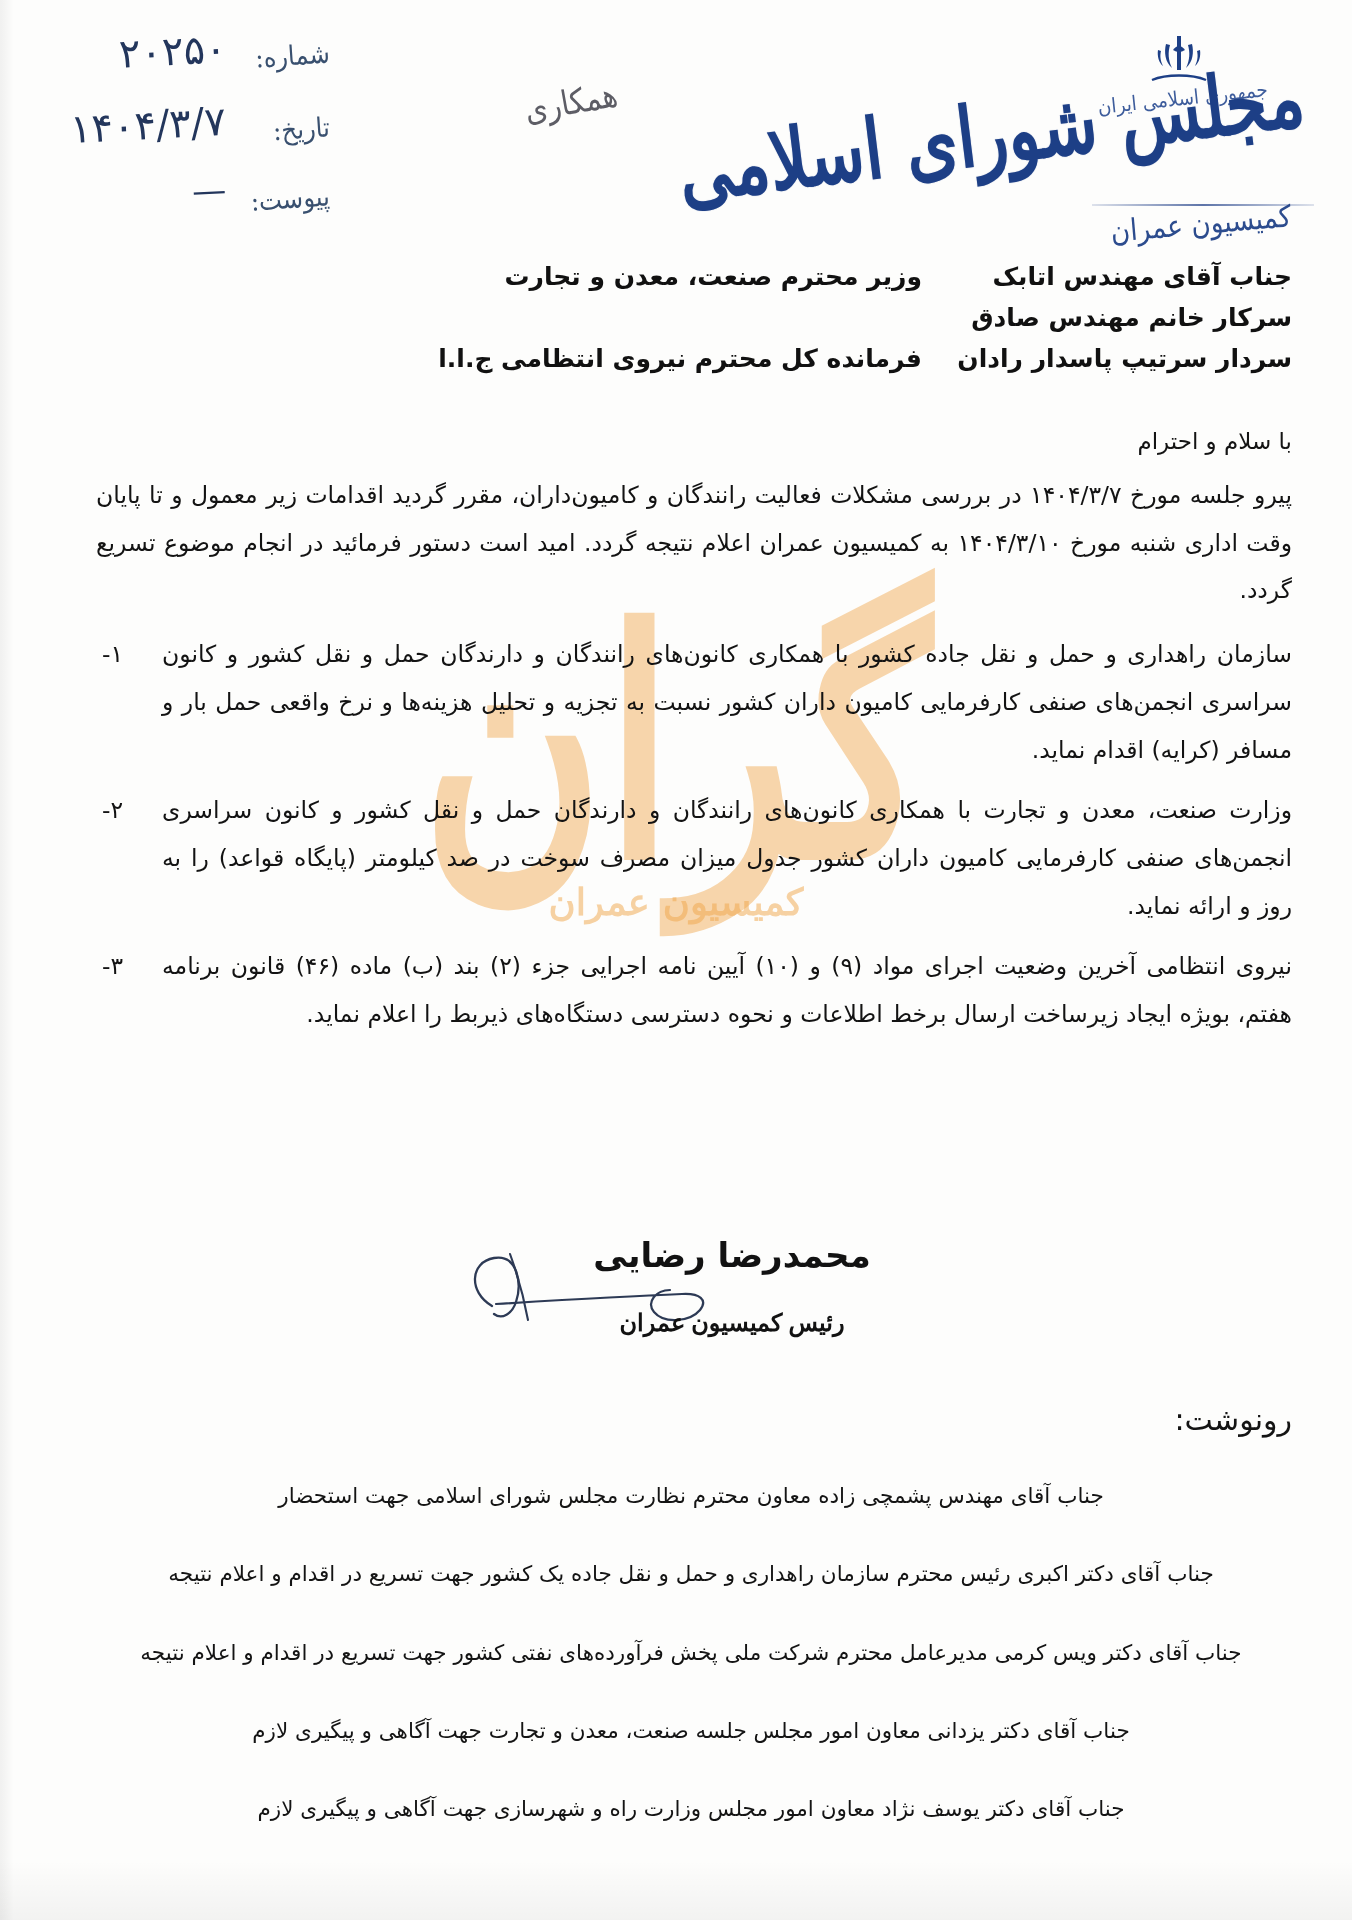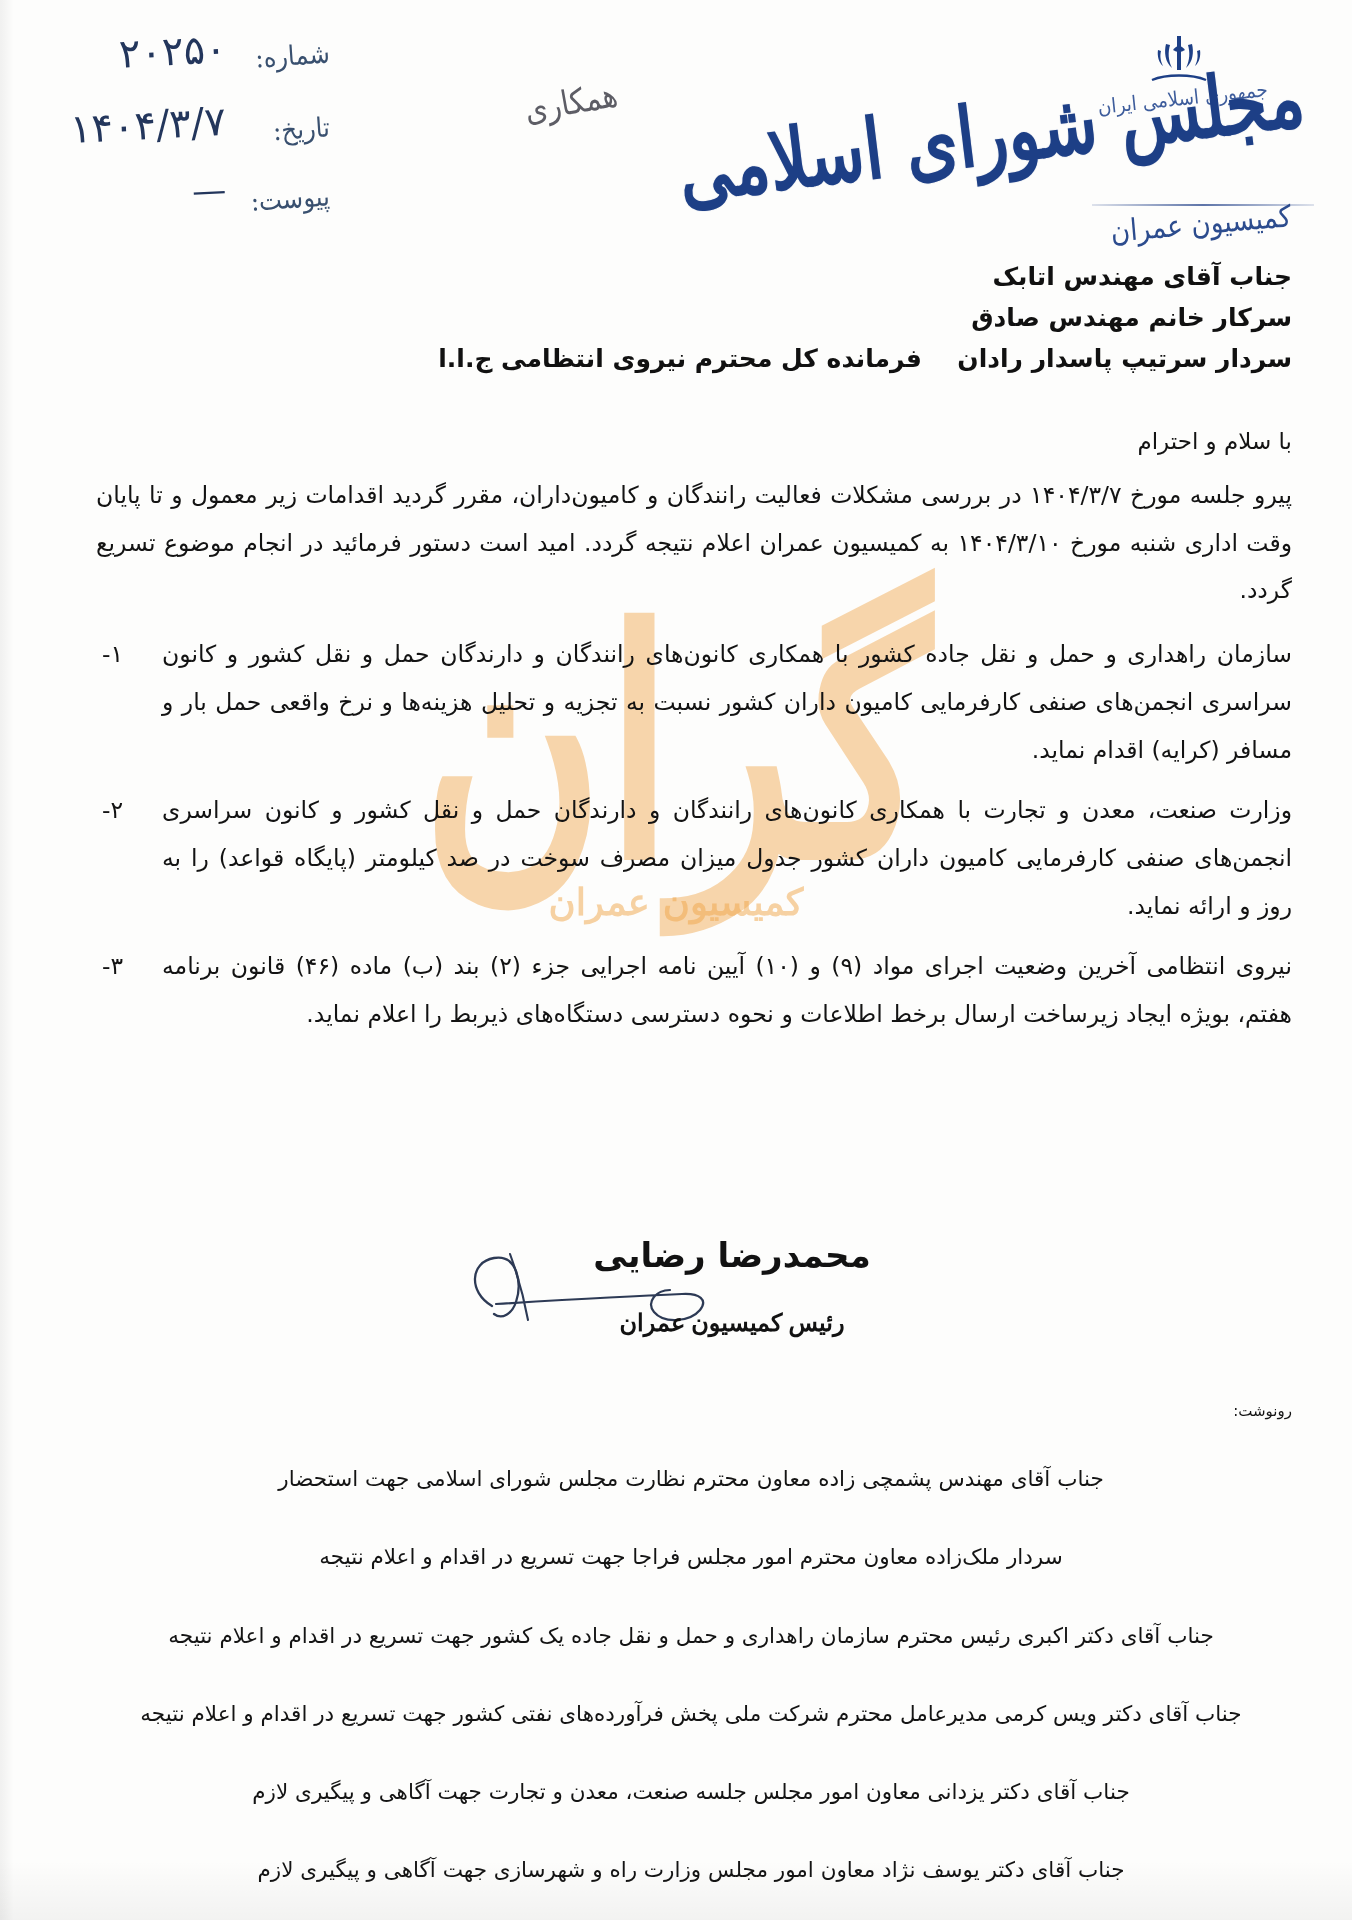--- a/index.html
+++ b/index.html
@@ -299,21 +299,21 @@
 
   
   .cc {
     position: absolute;
     top: 1402px;
     right: 60px;
     left: 90px;
     z-index: 3;
   }
   .cc-title {
-    font-size: 15px;
+    font-size: 30px;
     color: #141414;
     margin-bottom: 14px;
     text-align: right;
   }
   .cc-item {
     font-size: 21.5px;
     line-height: 1.78;
     color: #141414;
     text-align: center;
     white-space: nowrap;
@@ -362,20 +362,21 @@
   </div>
 
   <div class="top-note">همکاری</div>
 
   <div class="watermark">گران</div>
   <div class="watermark-sub">كميسيون عمران</div>
 
   <div class="recipients">
     <div class="recipient-row">
       <span class="recip-name">جناب آقای مهندس اتابک</span>
+      <span class="recip-title">وزیر محترم صنعت، معدن و تجارت</span>
     </div>
     <div class="recipient-row">
       <span class="recip-name">سرکار خانم مهندس صادق</span>
     </div>
     <div class="recipient-row">
       <span class="recip-name">سردار سرتیپ پاسدار رادان</span>
       <span class="recip-title">فرمانده کل محترم نیروی انتظامی ج.ا.ا</span>
     </div>
   </div>
 
@@ -406,20 +407,19 @@
     <path d="M64 76 C130 72 200 68 250 66 C268 65 276 72 268 82 C258 94 232 96 222 84 C214 74 224 62 238 62" stroke="#2d3a55" stroke-width="2.2" fill="none" stroke-linecap="round"></path>
   </svg>
   <div class="signature">
     <div class="sig-name">محمدرضا رضایی</div>
     <div class="sig-role">رئیس کمیسیون عمران</div>
   </div>
 
   <div class="cc">
     <div class="cc-title">رونوشت:</div>
     <div class="cc-item">جناب آقای مهندس پشمچی زاده معاون محترم نظارت مجلس شورای اسلامی جهت استحضار</div>
-    <div class="cc-item">سردار ملک‌زاده معاون محترم امور مجلس فراجا جهت  تسریع در اقدام و اعلام نتیجه</div>
     <div class="cc-item">جناب آقای دکتر اکبری رئیس محترم سازمان راهداری و حمل و نقل جاده یک کشور جهت تسریع در اقدام و اعلام نتیجه</div>
     <div class="cc-item">جناب آقای دکتر ویس کرمی مدیرعامل محترم شرکت ملی پخش فرآورده‌های نفتی کشور جهت تسریع در اقدام و اعلام نتیجه</div>
     <div class="cc-item">جناب آقای دکتر یزدانی معاون امور مجلس جلسه صنعت، معدن و تجارت جهت آگاهی و پیگیری لازم</div>
     <div class="cc-item">جناب آقای دکتر یوسف نژاد معاون امور مجلس وزارت راه و شهرسازی جهت آگاهی و پیگیری لازم</div>
   </div>
 
 </div>
 
 </body></html>

